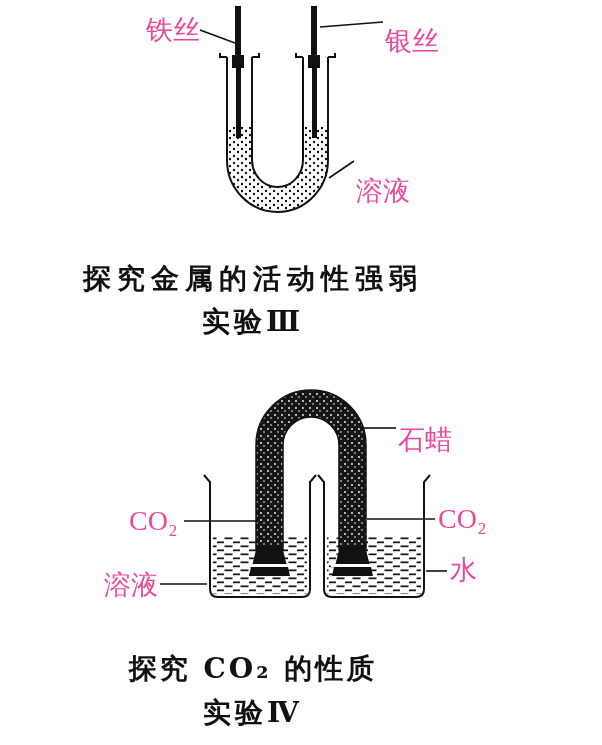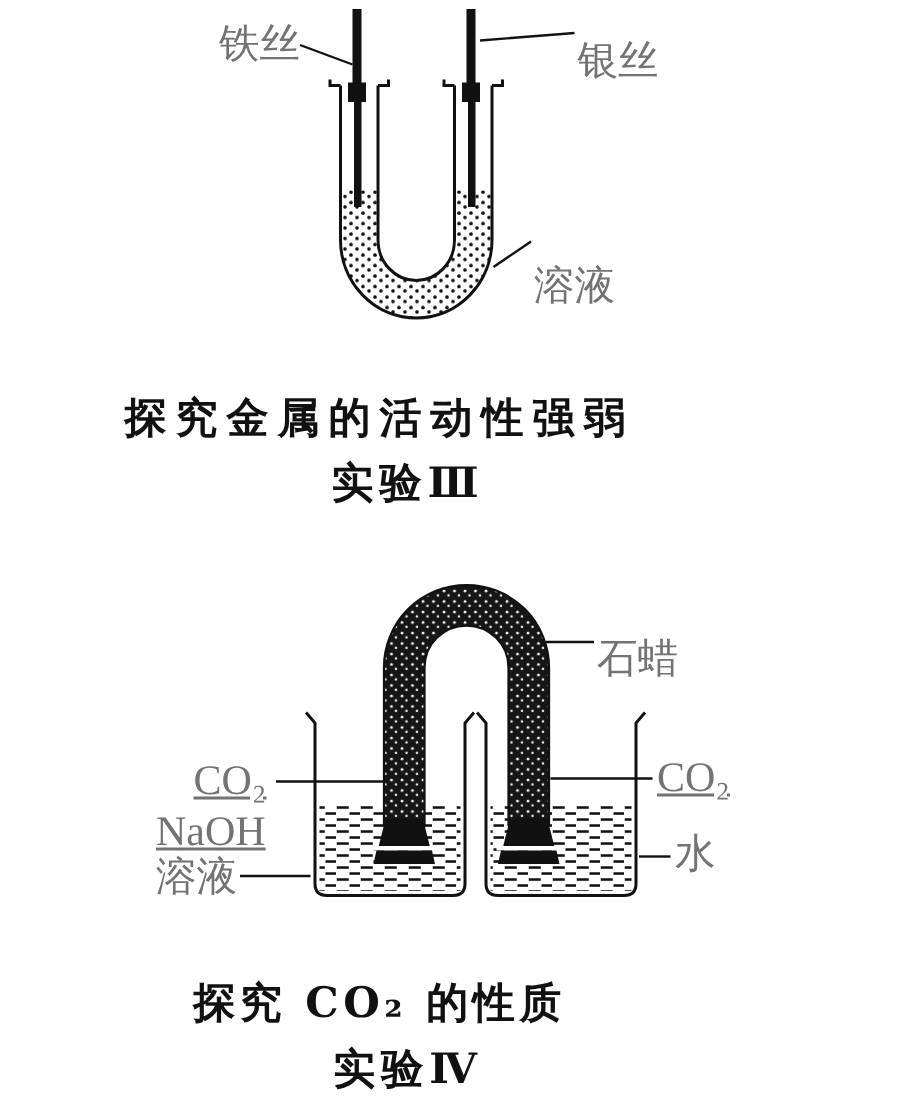--- a/index.html
+++ b/index.html
@@ -10,36 +10,35 @@
     font-family:"DejaVu Serif","Liberation Serif",serif;
     color:#1b1b1b;
     overflow:hidden;
   }
   .drawing{position:absolute;left:0;top:0;}
   .label{
     position:absolute;
     font-size:27px;
     line-height:1.12;
     white-space:nowrap;
-    color:#737373;
+    color:#ec4899;
   }
   .chem{
     font-size:28px;
     font-family:"Liberation Serif","DejaVu Serif",serif;
-    text-decoration:underline;
   }
   .caption{
     position:absolute;left:0;width:506px;
     text-align:center;
     font-size:28px;
     font-weight:bold;
     letter-spacing:6px;
     color:#111111;
   }
-  .caption.sub{letter-spacing:4px;padding-left:19px;}
+  .caption.sub{letter-spacing:4px;}
 </style>
 </head>
 <body>
 
 <div class="canvas">
 
   <svg class="drawing" width="602" height="745" viewBox="0 0 602 745">
     <defs>
       <pattern id="dots" width="8" height="7" patternUnits="userSpaceOnUse">
         <circle cx="2" cy="2" r="1.2" fill="#111"></circle>
@@ -113,21 +112,20 @@
 
   <div class="label" style="left:146px;top:15px;">铁丝</div>
   <div class="label" style="left:385px;top:26px;">银丝</div>
   <div class="label" style="left:356px;top:176px;">溶液</div>
 
   <div class="caption" style="top:260px;">探究金属的活动性强弱</div>
   <div class="caption sub" style="top:303px;">实验Ⅲ</div>
 
   <div class="label" style="left:398px;top:425px;">石蜡</div>
   <div class="label chem" style="left:129px;top:505px;">CO₂</div>
-  <div class="label chem" style="left:104px;top:539px;">NaOH</div>
   <div class="label" style="left:104px;top:570px;">溶液</div>
   <div class="label chem" style="left:438px;top:503px;">CO₂</div>
   <div class="label" style="left:450px;top:555px;">水</div>
 
   <div class="caption" style="top:650px;letter-spacing:3px;">探究 CO₂ 的性质</div>
   <div class="caption sub" style="top:694px;">实验Ⅳ</div>
 
 </div>
 
 </body></html>

